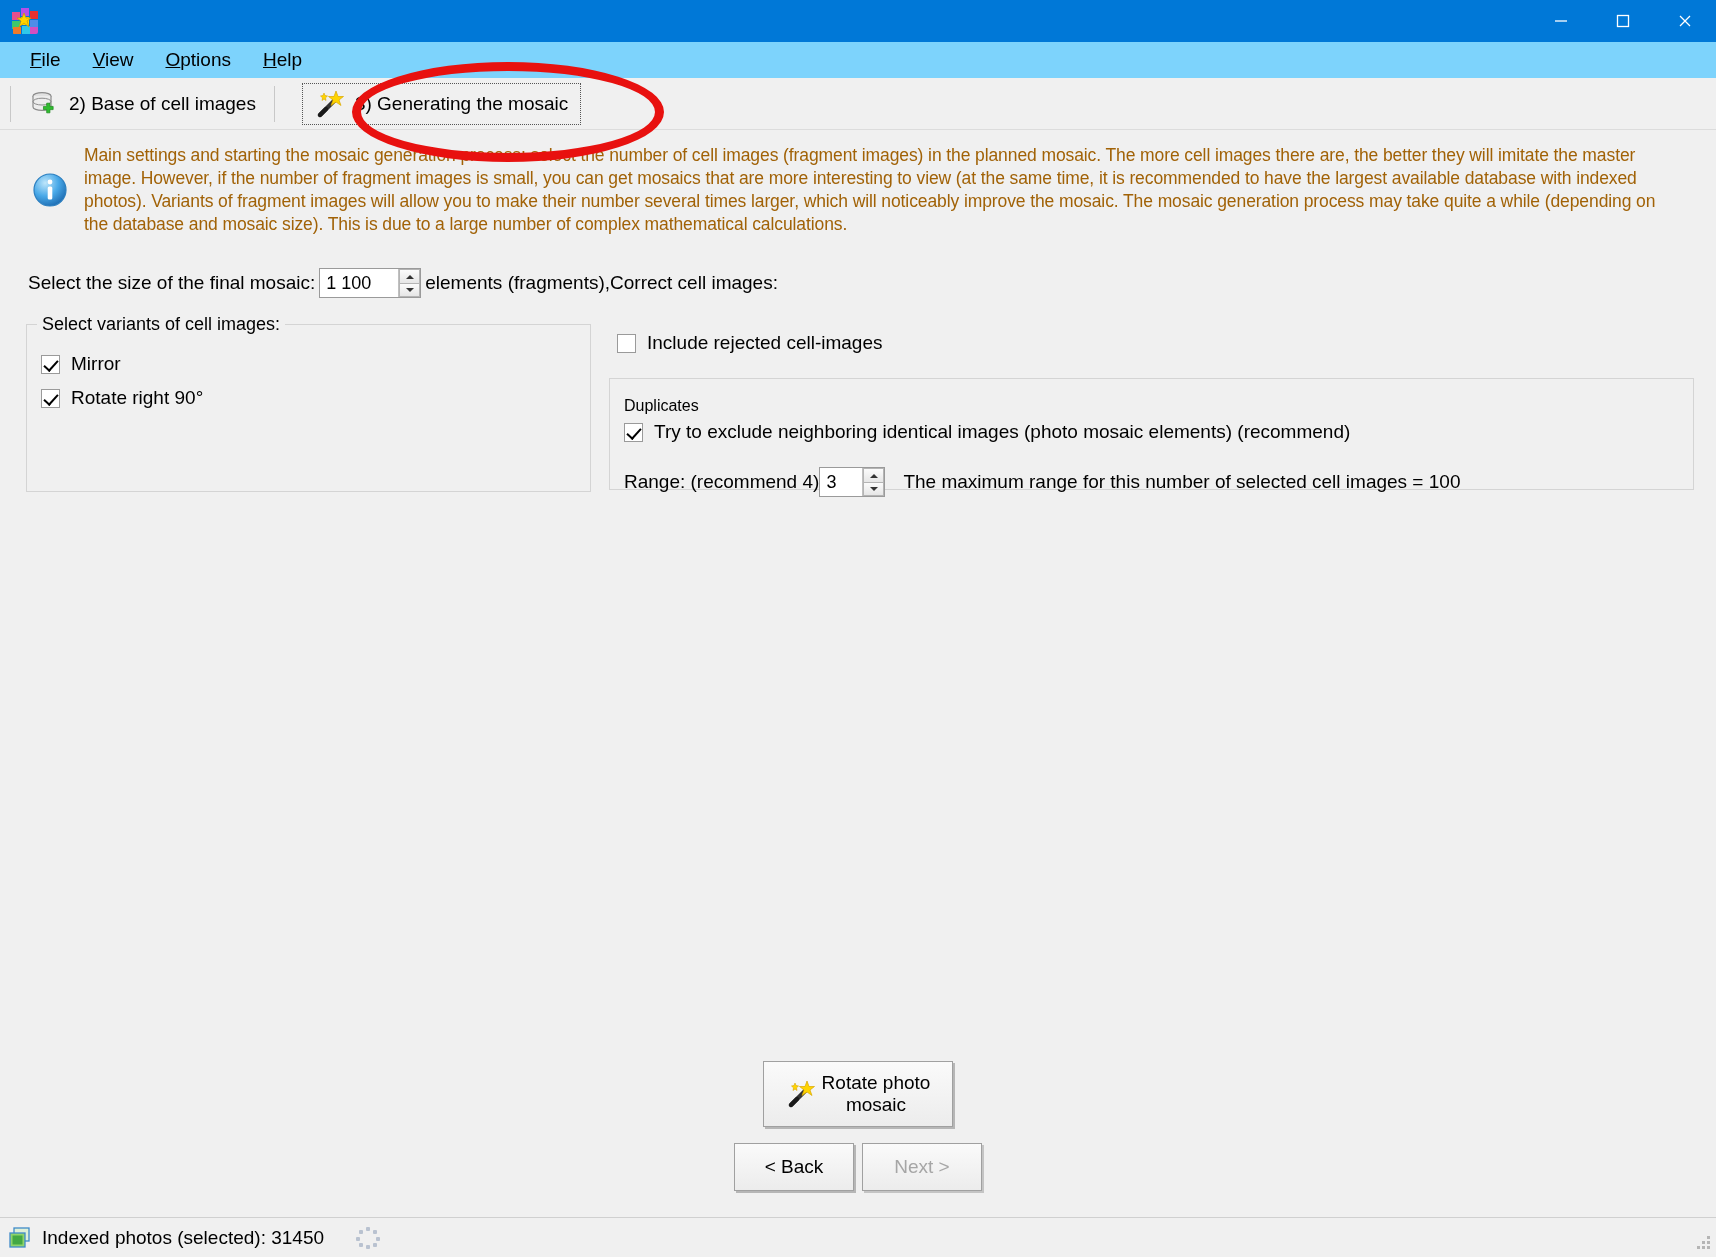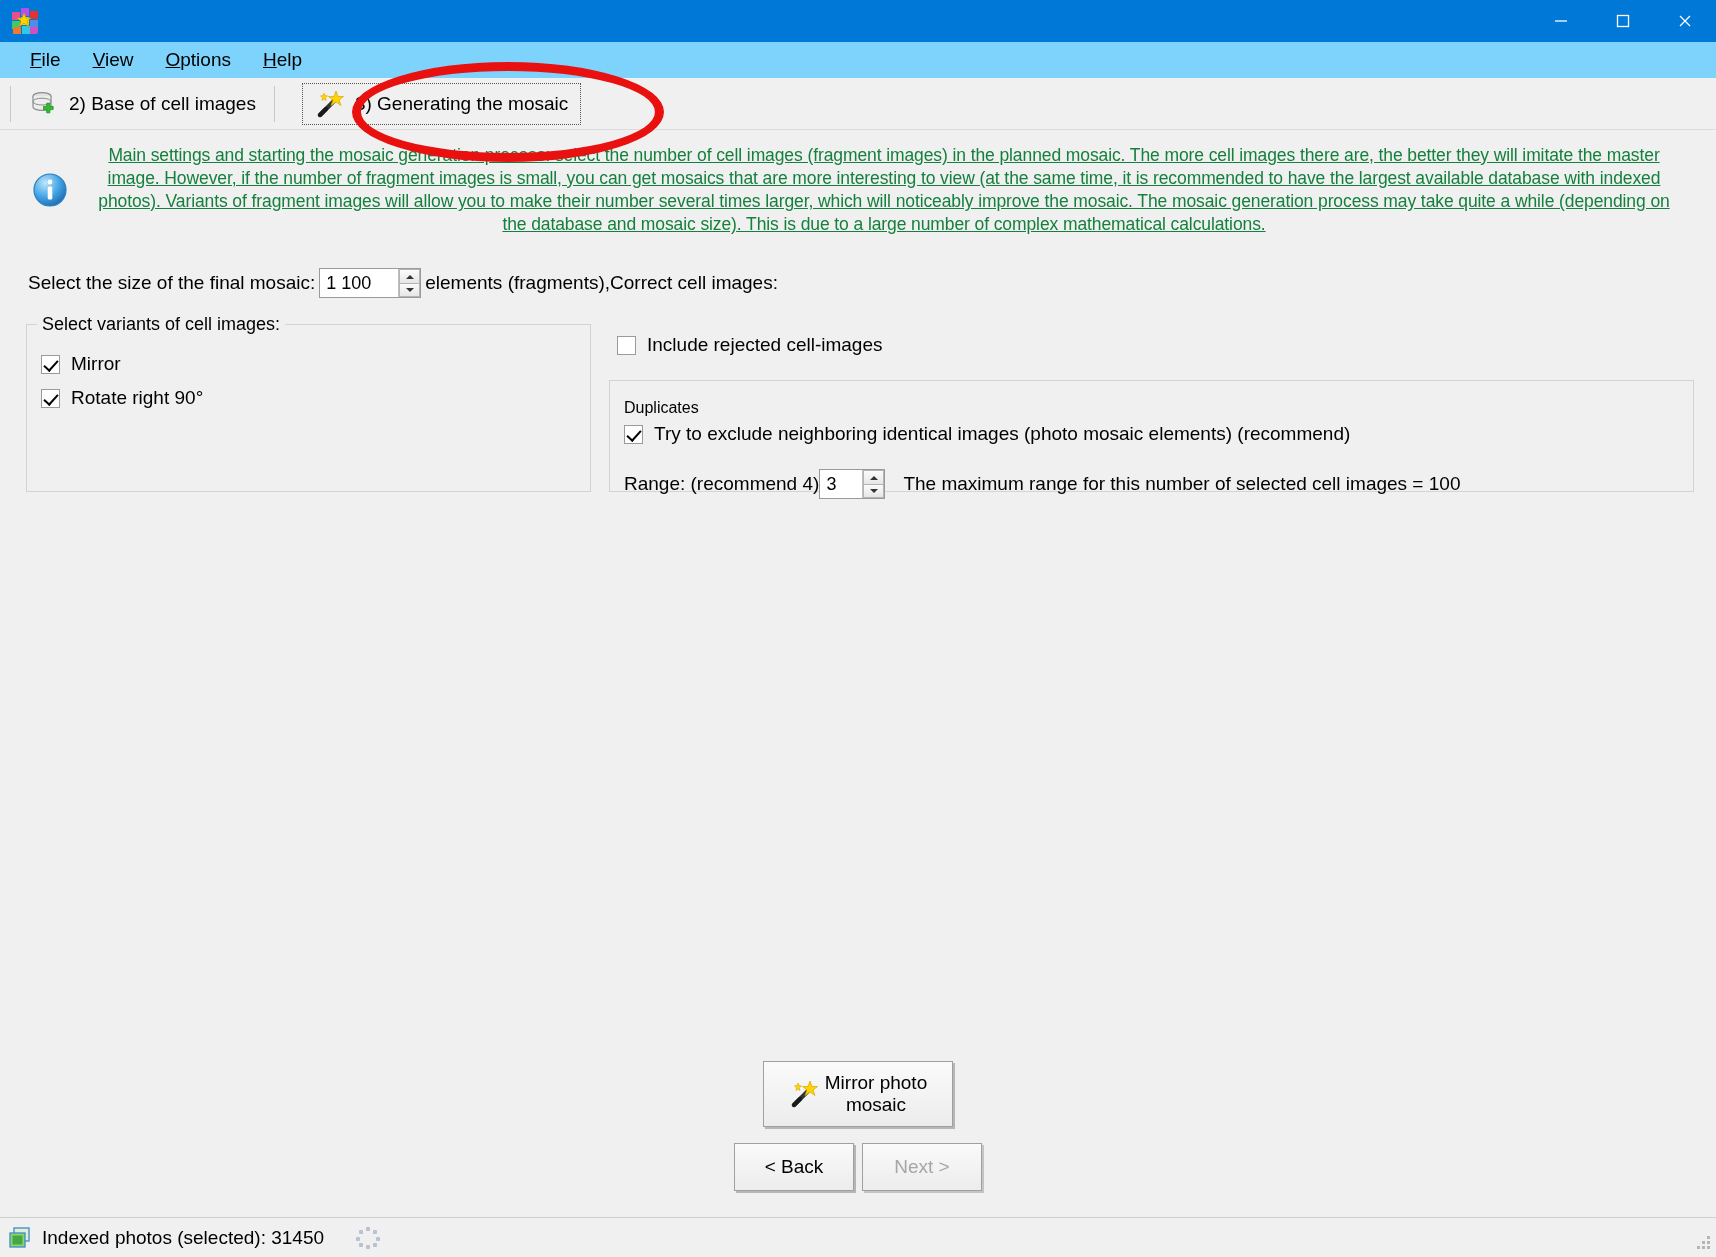--- a/index.html
+++ b/index.html
@@ -104,25 +104,23 @@
   .info-icon {
     width: 40px; height: 40px;
     flex: 0 0 auto;
     margin-top: 26px;
     margin-left: 12px;
   }
   .info-text {
     flex: 1;
     font-size: 17.5px;
     line-height: 1.32;
-    color: #15803d;
-    text-align: center;
+    color: #a16207;
     padding: 0 14px;
     letter-spacing: -0.1px;
-    text-decoration: underline;
   }
 
   
   .size-row {
     display: flex;
     align-items: center;
     padding: 22px 0 0 28px;
     font-size: 19px;
     color: #000;
     gap: 4px;
@@ -165,21 +163,21 @@
   }
   .spin .arrows .a.up span { border-bottom: 4px solid #333; }
   .spin .arrows .a.down span { border-top: 4px solid #333; }
 
   
   .groups {
     display: flex;
     padding: 26px 22px 0 26px;
     gap: 18px;
     flex: 0 0 auto;
-    align-items: flex-end;
+    align-items: center;
   }
   .groupbox {
     border: 1px solid #d4d4d4;
     position: relative;
     padding: 22px 14px 16px 14px;
     background: transparent;
   }
   .groupbox > .gb-title {
     position: absolute;
     top: -11px; left: 10px;
@@ -465,21 +463,21 @@
     <div class="btn btn-create">
       <span class="wand-icon">
         <svg width="30" height="30" viewBox="0 0 30 30">
           <line x1="5" y1="26" x2="20" y2="11" stroke="#333" stroke-width="4.4" stroke-linecap="round"></line>
           <line x1="5" y1="26" x2="11" y2="20" stroke="#1a1a1a" stroke-width="4.4" stroke-linecap="round"></line>
           <polygon points="21,2 23,7.5 28.5,7.5 24,11 26,16.5 21,13 16,16.5 18,11 13.5,7.5 19,7.5" fill="#ffd400" stroke="#d8a600" stroke-width="0.7"></polygon>
           <polygon points="9,4 10,6.5 12.5,7 10.5,8.8 11,11.5 9,10 7,11.5 7.5,8.8 5.5,7 8,6.5" fill="#ffd400" stroke="#d8a600" stroke-width="0.6"></polygon>
         </svg>
       </span>
       <span style="display:flex;flex-direction:column;align-items:center;">
-        <span>Mirror photo</span>
+        <span>Rotate photo</span>
         <span>mosaic</span>
       </span>
     </div>
     <div class="nav-btns">
       <div class="btn btn-nav">
         <span>&lt; Back</span>
       </div>
       <div class="btn btn-nav disabled">
         <span>Next &gt;</span>
       </div>

